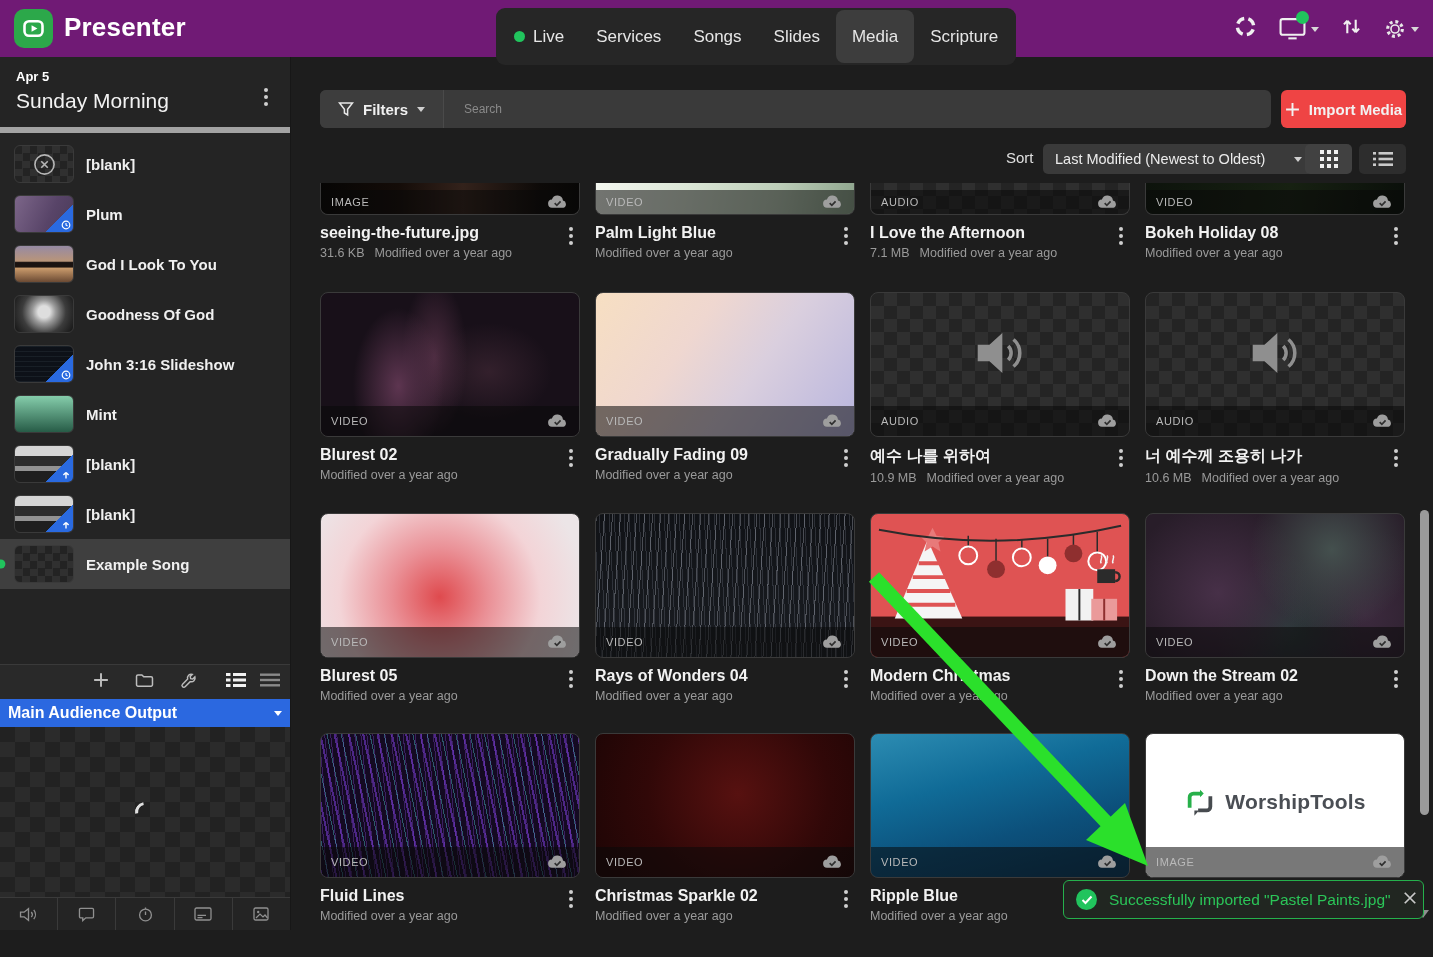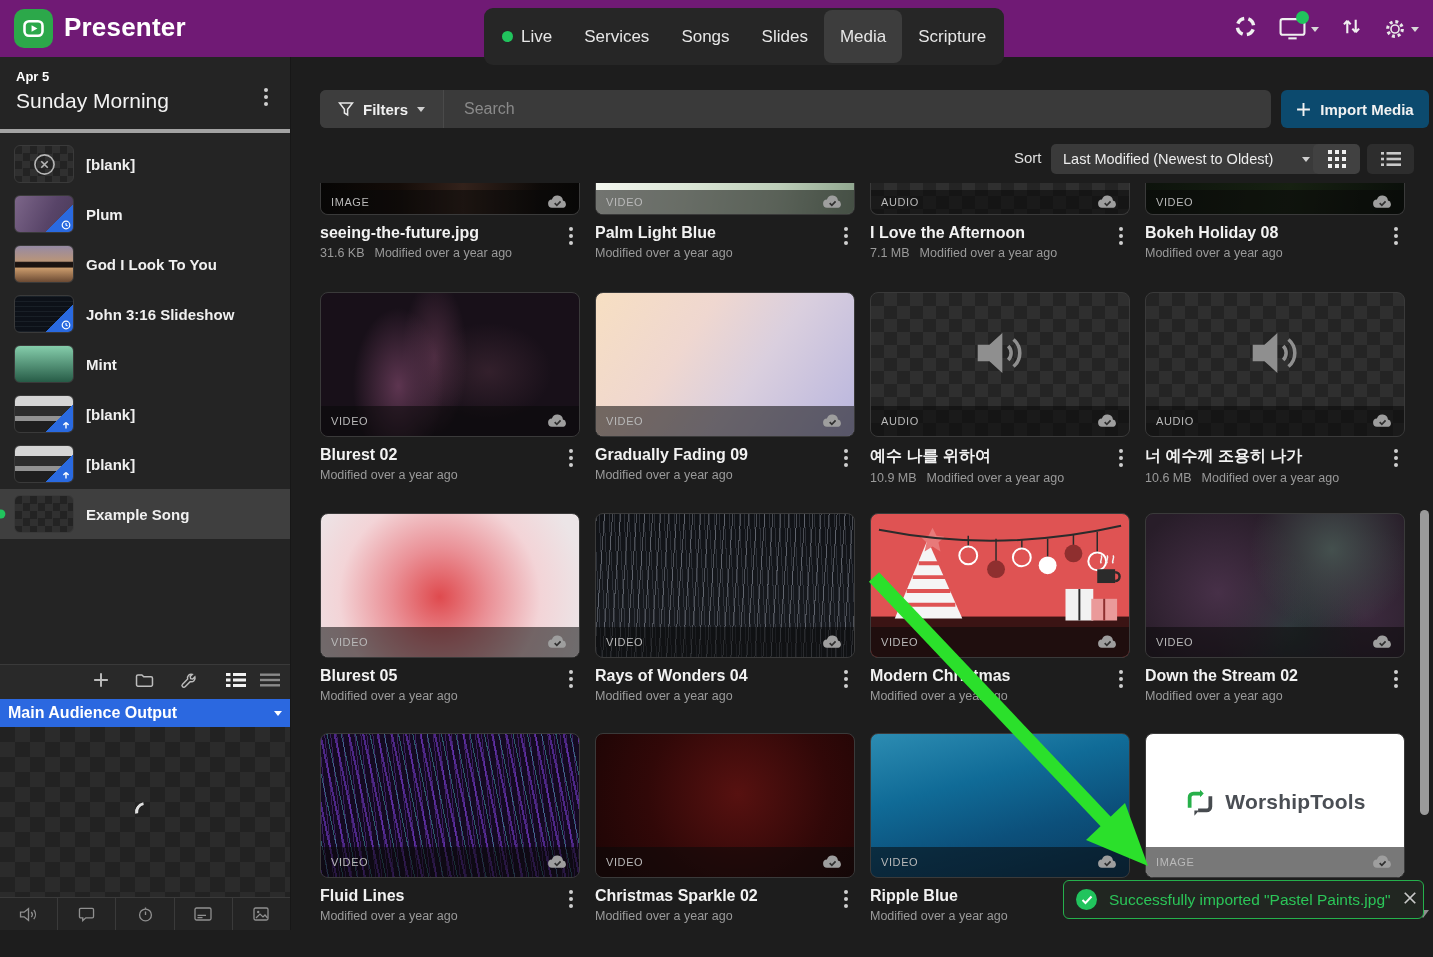--- a/index.html
+++ b/index.html
@@ -3,32 +3,32 @@
 <meta charset="utf-8">
 <style>
   * { margin:0; padding:0; box-sizing:border-box; }
   body { background:#000; font-family:"Liberation Sans", sans-serif; }
   .stage { position:relative; width:1433px; height:957px; background:#1d1d1d; overflow:hidden; }
 
   
   .topbar { position:absolute; top:0; left:0; width:1433px; height:57px; background:#701a75; z-index:10; }
   .logo-box { position:absolute; left:14px; top:9px; width:39px; height:39px; background:#2ca84a; border-radius:10px; display:flex; align-items:center; justify-content:center; }
   .logo-word { position:absolute; left:64px; top:12px; font-size:26px; font-weight:bold; color:#fff; letter-spacing:.2px; }
-  .nav { position:absolute; left:484px; top:8px; height:57px; background:#262626; border-radius:9px; display:flex; align-items:stretch; padding:0 2px; }
+  .nav { position:absolute; left:496px; top:8px; height:57px; background:#262626; border-radius:9px; display:flex; align-items:stretch; padding:0 2px; }
   .tab { display:flex; align-items:center; gap:8px; padding:0 16px; color:#e6e6e6; font-size:17px; cursor:default; border-radius:8px; margin:2px 0; }
   .tab.active { background:#3d3d3d; }
   .dot-green { width:11px; height:11px; border-radius:50%; background:#21c45d; }
   .top-icons { position:absolute; right:14px; top:0; height:57px; display:flex; align-items:center; gap:22px; }
   .chev { width:0; height:0; border:4.5px solid transparent; border-top:5.5px solid #d8d8d8; margin-top:5px; }
   .mon-wrap { position:relative; display:flex; align-items:center; gap:5px; }
   .mon-dot { position:absolute; right:10px; top:-6px; width:13px; height:13px; background:#21c45d; border-radius:50%; }
 
   
   .sidebar { position:absolute; top:57px; left:0; width:291px; height:873px; background:#242424; border-right:1px solid #171717; }
-  .sb-head { position:absolute; top:0; left:0; right:0; height:76px; padding:12px 16px; border-bottom:4px solid #a3a3a3; }
+  .sb-head { position:absolute; top:0; left:0; right:0; height:76px; padding:12px 16px; border-bottom:6px solid #a3a3a3; }
   .sb-date { font-size:13px; font-weight:bold; color:#fff; }
   .sb-title { font-size:21px; color:#f2f2f2; margin-top:5px; }
   .kebab { width:4px; height:4px; border-radius:50%; background:#cfcfcf; box-shadow:0 -7px 0 #cfcfcf, 0 7px 0 #cfcfcf; }
   .sb-kebab { position:absolute; right:22px; top:38px; }
   .sb-list { position:absolute; top:82px; left:0; right:0; }
   .sb-item { position:relative; height:50px; display:flex; align-items:center; padding-left:14px; }
   .sb-item.selected { background:#3f3f3f; }
   .sb-item.selected::before { content:""; position:absolute; left:0; top:50%; transform:translate(-40%,-50%); width:9px; height:9px; background:#21c45d; border-radius:50%; }
   .sb-thumb { position:relative; width:60px; height:38px; border-radius:6px; overflow:hidden; flex:0 0 auto; border:1px solid #3a3a3a; display:flex; align-items:center; justify-content:center; }
   .sb-label { margin-left:12px; color:#f0f0f0; font-size:15px; font-weight:600; }
@@ -54,24 +54,24 @@
   .crescent { position:absolute; left:50%; top:50%; width:20px; height:20px; border:3px solid transparent; border-left-color:#e0e0e0; border-radius:50%; transform:translate(-50%,-50%) rotate(35deg); }
   .out-icons { position:absolute; top:840px; left:0; right:0; height:33px; display:flex; border-top:1px solid #3a3a3a; }
   .out-icons .cell { flex:1; display:flex; align-items:center; justify-content:center; border-right:1px solid #3a3a3a; }
   .out-icons .cell:last-child { border-right:none; }
 
   
   .main { position:absolute; top:57px; left:292px; width:1141px; height:873px; background:#1d1d1d; overflow:hidden; }
   .searchbar { position:absolute; left:28px; top:33px; width:951px; height:38px; background:#3a3a3a; border-radius:6px; display:flex; align-items:center; }
   .filters-btn { display:flex; align-items:center; gap:9px; padding:0 18px; height:100%; background:#3d3d3d; border-right:1px solid #4a4a4a; border-radius:6px 0 0 6px; color:#f0f0f0; font-size:15px; font-weight:600; }
   .filters-btn .chev { border-top-color:#cfcfcf; }
-  .search-input { flex:1; background:transparent; border:none; outline:none; color:#e0e0e0; font-size:16px; padding:0 20px; font-family:"Liberation Sans",sans-serif; }
+  .search-input { flex:1; background:transparent; border:none; outline:none; color:#e0e0e0; font-size:12px; padding:0 20px; font-family:"Liberation Sans",sans-serif; }
   .search-input::placeholder { color:#8a8a8a; }
-  .import-btn { position:absolute; left:989px; top:33px; width:148px; height:38px; background:#0c4a6e; border-radius:6px; display:flex; align-items:center; justify-content:center; gap:9px; color:#f2f2f2; font-size:15px; font-weight:bold; }
-  .sort-row { position:absolute; top:87px; left:8px; right:0; height:30px; }
+  .import-btn { position:absolute; left:989px; top:33px; width:125px; height:38px; background:#ef4444; border-radius:6px; display:flex; align-items:center; justify-content:center; gap:9px; color:#f2f2f2; font-size:15px; font-weight:bold; }
+  .sort-row { position:absolute; top:87px; left:0; right:0; height:30px; }
   .sort-label { position:absolute; left:714px; top:5px; color:#e0e0e0; font-size:15px; }
   .sort-dd { position:absolute; left:751px; top:0; width:270px; height:30px; background:#3a3a3a; border-radius:5px; display:flex; align-items:center; padding:0 12px; color:#ececec; font-size:14.5px; }
   .sort-dd .chev { position:absolute; right:11px; border-top-color:#cfcfcf; }
   .view-btn { position:absolute; top:0; width:47px; height:30px; border-radius:5px; display:flex; align-items:center; justify-content:center; }
   .view-grid { left:1013px; background:#414141; }
   .view-list { left:1067px; background:#2d2d2d; }
 
   
   .grid-row { position:absolute; left:28px; display:flex; gap:15px; }
   .row1 { top:126px; } .row2 { top:235px; } .row3 { top:456px; } .row4 { top:676px; }
@@ -212,20 +212,24 @@
                 <circle cx="5" cy="5" r="3.8" fill="none" stroke="#fff" stroke-width="1.2"></circle>
                 <path d="M5 2.9V5l1.5 1" stroke="#fff" stroke-width="1.1" fill="none"></path>
               </svg>
             </span>
           </span>
         <span class="sb-label">Plum</span>
       </div>
       <div class="sb-item">
         <span class="sb-thumb s-sunset"></span>
         <span class="sb-label">God I Look To You</span>
+      </div>
+      <div class="sb-item">
+        <span class="sb-thumb s-goodness"></span>
+        <span class="sb-label">Goodness Of God</span>
       </div>
       <div class="sb-item">
         <span class="sb-thumb s-john">
             <span class="corner">
               <svg viewBox="0 0 10 10" width="10" height="10">
                 <circle cx="5" cy="5" r="3.8" fill="none" stroke="#fff" stroke-width="1.2"></circle>
                 <path d="M5 2.9V5l1.5 1" stroke="#fff" stroke-width="1.1" fill="none"></path>
               </svg>
             </span>
           </span>

